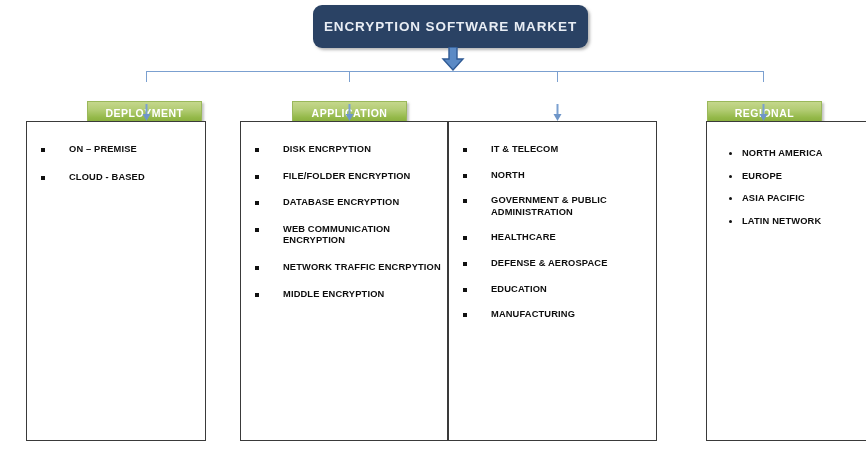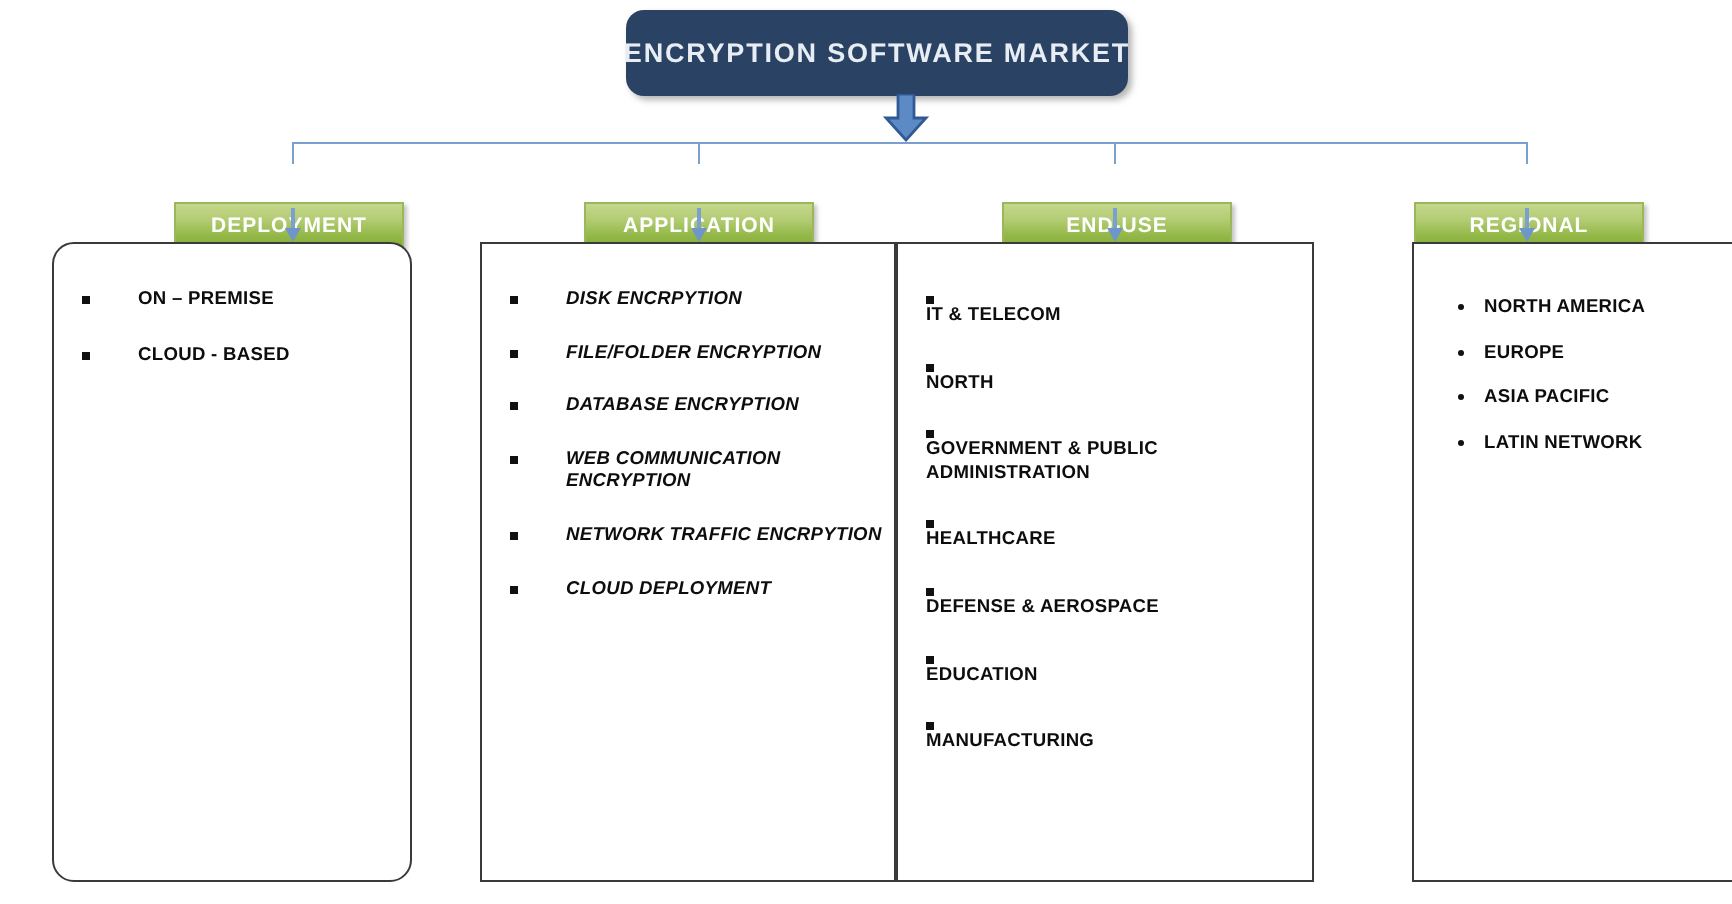--- a/index.html
+++ b/index.html
@@ -16,21 +16,21 @@
     height: 452px;
     overflow: hidden;
     background: #ffffff;
   }
 
   
   .root-box {
     position: absolute;
     left: 313px;
     top: 5px;
-    width: 251px;
+    width: 275px;
     height: 43px;
     background: #2a4264;
     border-radius: 9px;
     box-shadow: 2px 2px 3px rgba(120,120,120,0.55);
     display: flex;
     align-items: center;
     justify-content: center;
   }
   .root-label {
     color: #e8edf4;
@@ -130,22 +130,22 @@
     height: 3px;
     border-radius: 50%;
     background: #111111;
     margin-top: 4px;
     margin-right: 10px;
   }
   .item-text { display: block; }
 
   
   .col-deployment .item { margin-bottom: 16px; }
-  .col-application .item { margin-bottom: 15px; font-style: italic; }
-  .col-enduse .item { margin-bottom: 14px; flex-direction: column; }
+  .col-application .item { margin-bottom: 15px; }
+  .col-enduse .item { margin-bottom: 14px; }
   .col-regional .item { margin-bottom: 11px; }
   .col-regional .list-inner { padding-left: 22px; padding-top: 26px; }
 </style>
 </head>
 <body>
 
 <div id="canvas">
 
   <div class="root-box">
     <span class="root-label">ENCRYPTION SOFTWARE MARKET</span>
@@ -165,21 +165,21 @@
 
   <div class="cat-header" style="left:87px; width:113px;">
     <span class="cat-label">DEPLOYMENT</span>
   </div>
   <div class="small-connector" style="left:141px;">
     <svg width="11" height="18" viewBox="0 0 11 18">
       <line x1="5.5" y1="0" x2="5.5" y2="11" stroke="#7ba0d0" stroke-width="2"></line>
       <polygon points="1.5,10 9.5,10 5.5,17" fill="#6f96c8"></polygon>
     </svg>
   </div>
-  <div class="list-box col-deployment" style="left:26px; width:180px;border-radius:11px;">
+  <div class="list-box col-deployment" style="left:26px; width:180px;">
     <div class="list-inner">
       <div class="item">
         <span class="bullet-sq"></span>
         <span class="item-text">ON – PREMISE</span>
       </div>
       <div class="item">
         <span class="bullet-sq"></span>
         <span class="item-text">CLOUD - BASED</span>
       </div>
     </div>
@@ -211,28 +211,25 @@
       <div class="item">
         <span class="bullet-sq"></span>
         <span class="item-text">WEB COMMUNICATION ENCRYPTION</span>
       </div>
       <div class="item">
         <span class="bullet-sq"></span>
         <span class="item-text">NETWORK TRAFFIC ENCRPYTION</span>
       </div>
       <div class="item">
         <span class="bullet-sq"></span>
-        <span class="item-text">CLOUD DEPLOYMENT</span>
-      </div>
-    </div>
-  </div>
-
-  <div class="cat-header" style="left:501px; width:113px;">
-    <span class="cat-label">END-USE</span>
-  </div>
+        <span class="item-text">MIDDLE ENCRYPTION</span>
+      </div>
+    </div>
+  </div>
+
   <div class="small-connector" style="left:552px;">
     <svg width="11" height="18" viewBox="0 0 11 18">
       <line x1="5.5" y1="0" x2="5.5" y2="11" stroke="#7ba0d0" stroke-width="2"></line>
       <polygon points="1.5,10 9.5,10 5.5,17" fill="#6f96c8"></polygon>
     </svg>
   </div>
   <div class="list-box col-enduse" style="left:448px; width:209px;">
     <div class="list-inner">
       <div class="item">
         <span class="bullet-sq"></span>

